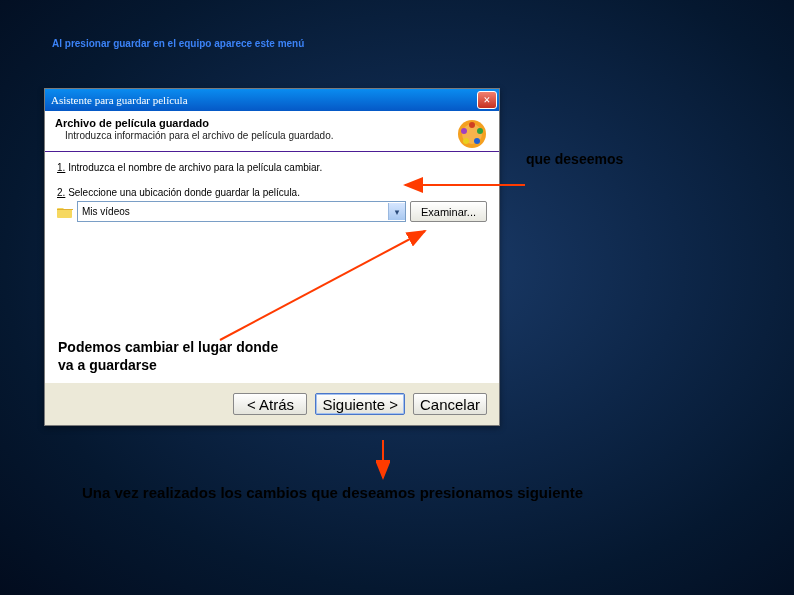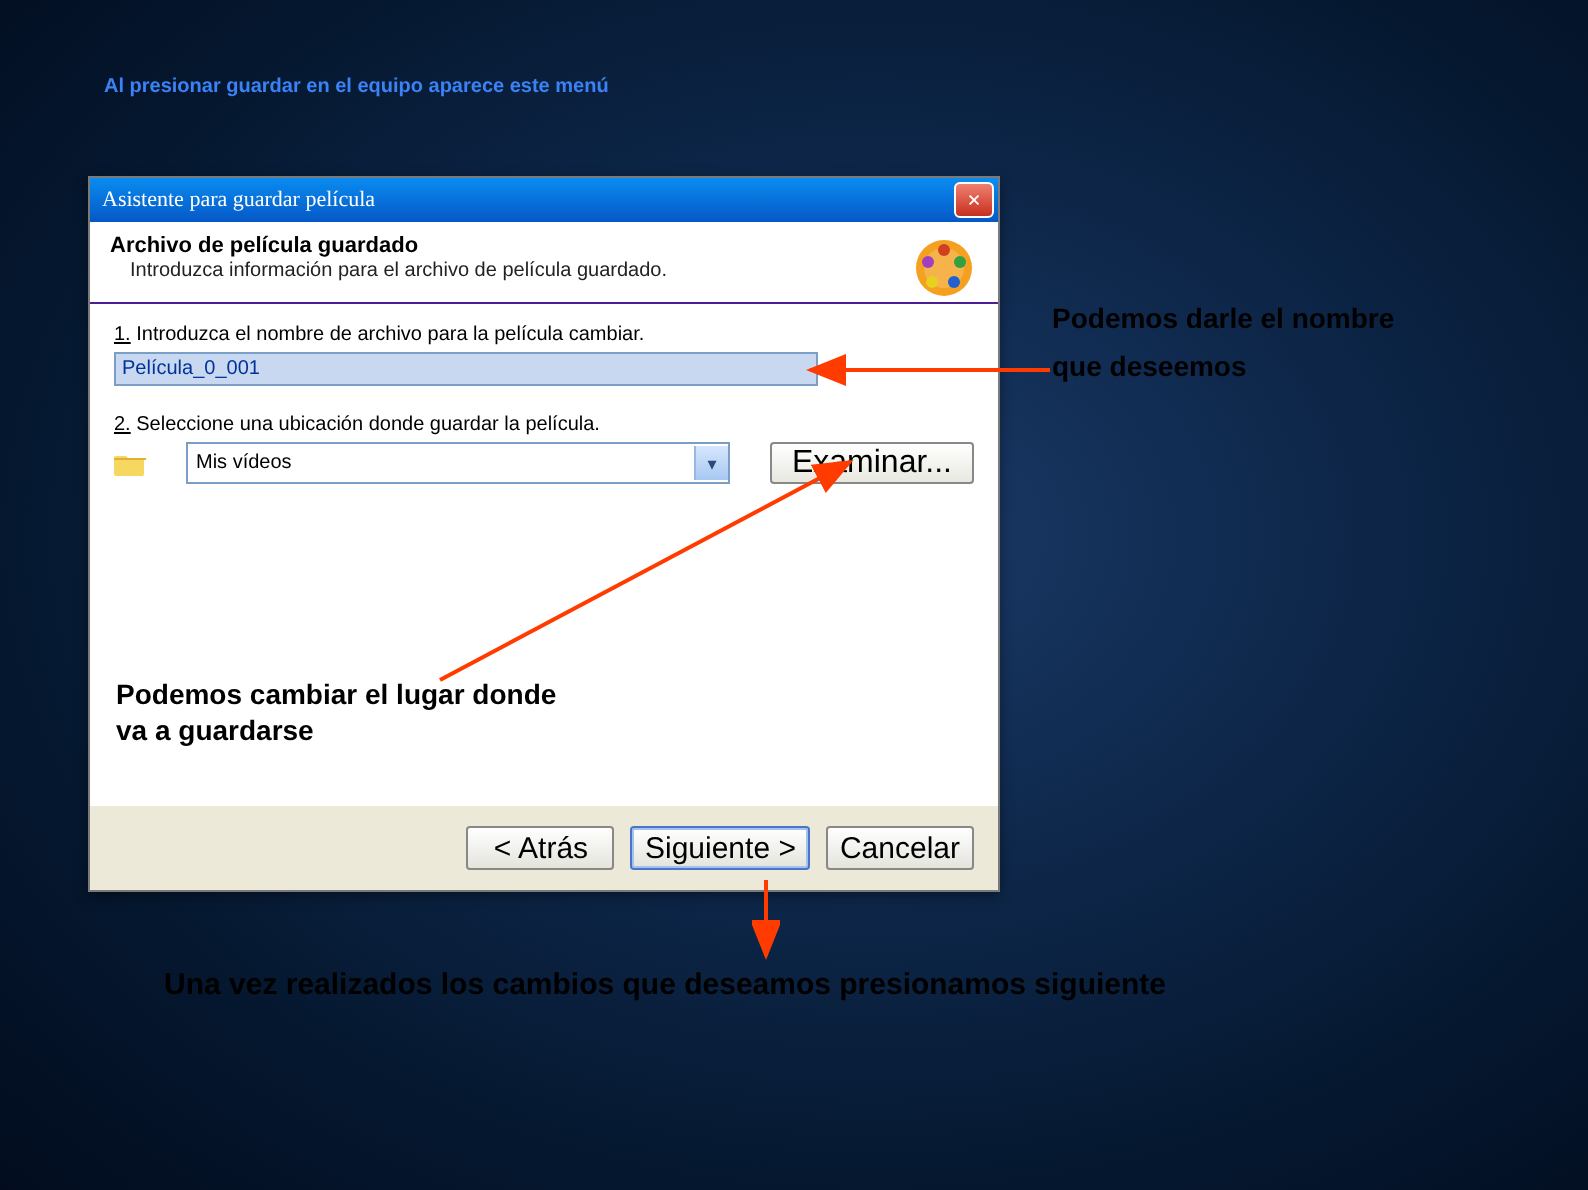--- a/index.html
+++ b/index.html
@@ -37,28 +37,28 @@
   .hdr-icon{position:absolute;right:10px;top:6px;width:34px;height:34px}
   .body{background:#fff;padding:10px 12px 160px 12px}
   .lbl{font-size:10px;margin-bottom:3px}
   .u{text-decoration:underline}
   .txt{
     width:352px;height:17px;border:1px solid #7a9ec6;background:#fff;
     font-size:10px;padding:1px 3px;box-sizing:border-box;color:#003399;
   }
   .sel{background:#c8d8f0}
   .lbl2{font-size:10px;margin:14px 0 3px 0}
-  .row2{display:flex;align-items:center;gap:20px}
+  .row2{display:flex;align-items:center;gap:4px}
   .folder-ico{width:16px;height:16px;display:inline-block}
   .combo{
     flex:1;display:flex;align-items:center;justify-content:space-between;
     border:1px solid #7a9ec6;background:#fff;height:19px;padding-left:4px;font-size:10px;
   }
   .combo-arrow{width:16px;height:17px;background:linear-gradient(#d6e6ff,#a8c8f0);border-left:1px solid #9ab8df;display:flex;align-items:center;justify-content:center;font-size:9px;color:#2a4a7a}
-  .browse{height:21px;padding:0 10px;font-size:16px;border:1px solid #888;background:linear-gradient(#fff,#e8e8e0);border-radius:2px}
+  .browse{height:21px;padding:0 10px;font-size:11px;border:1px solid #888;background:linear-gradient(#fff,#e8e8e0);border-radius:2px}
   .btnbar{
     background:#ece9d8;padding:10px 12px;display:flex;justify-content:flex-end;gap:8px;border-top:1px solid #fff
   }
   .winbtn{min-width:74px;height:22px;font-size:15px;border:1px solid #888;background:linear-gradient(#fff,#e4e4dc);border-radius:2px;padding:0 6px}
   .winbtn.def{border:1px solid #4a76c8;box-shadow:inset 0 0 0 1px #a2c0f0}
   svg.arrow{position:absolute;pointer-events:none}
 </style>
 </head>
 <body>
 
@@ -82,21 +82,20 @@
       <circle cx="22" cy="24" r="3" fill="#2060d0"></circle>
       <circle cx="11" cy="24" r="3" fill="#e8d020"></circle>
       <circle cx="9" cy="14" r="3" fill="#a040c0"></circle>
     </svg>
   </div>
   <div class="body">
     <div class="lbl">
       <span class="u">1.</span>
       <span>Introduzca el nombre de archivo para la película cambiar.</span>
     </div>
-    <input class="txt sel" value="Película_0_001" style="">
     <div class="lbl2">
       <span class="u">2.</span>
       <span>Seleccione una ubicación donde guardar la película.</span>
     </div>
     <div class="row2">
       <svg class="folder-ico" viewBox="0 0 16 16">
         <path d="M1 4h5l1 1h8v8a1 1 0 0 1-1 1H1a1 1 0 0 1-1-1V5a1 1 0 0 1 1-1z" fill="#f6d860"></path>
         <path d="M0 5h16v1H0z" fill="#e0b030"></path>
       </svg>
       <div class="combo">
@@ -107,21 +106,20 @@
     </div>
   </div>
   <div class="btnbar">
     <button class="winbtn">&lt; Atrás</button>
     <button class="winbtn def">Siguiente &gt;</button>
     <button class="winbtn">Cancelar</button>
   </div>
 </div>
 
 <div class="annot-1">
-  <div>Podemos darle el nombre</div>
   <div>que deseemos</div>
 </div>
 <div class="annot-2" style="white-space:pre-line">Podemos cambiar el lugar donde
 va a guardarse</div>
 <div class="annot-3">Una vez realizados los cambios que deseamos presionamos siguiente</div>
 
 <svg class="arrow" style="left:400px;top:175px;width:130px;height:20px" viewBox="0 0 130 20">
   <defs>
       <marker id="ah1" markerWidth="10" markerHeight="8" refX="9" refY="4" orient="auto">
         <path d="M0,0 L10,4 L0,8 z" fill="#ff3b00"></path>

